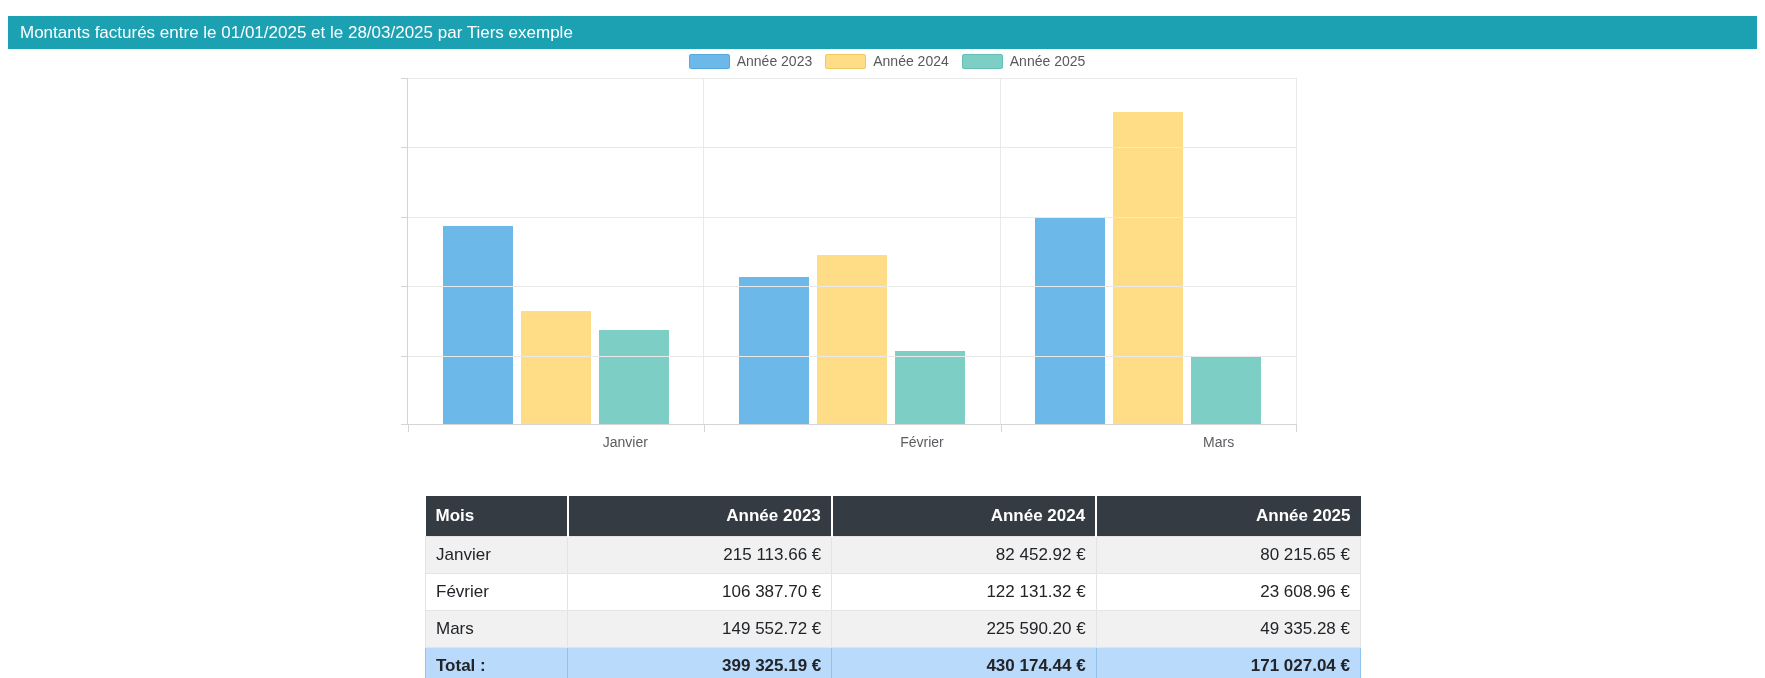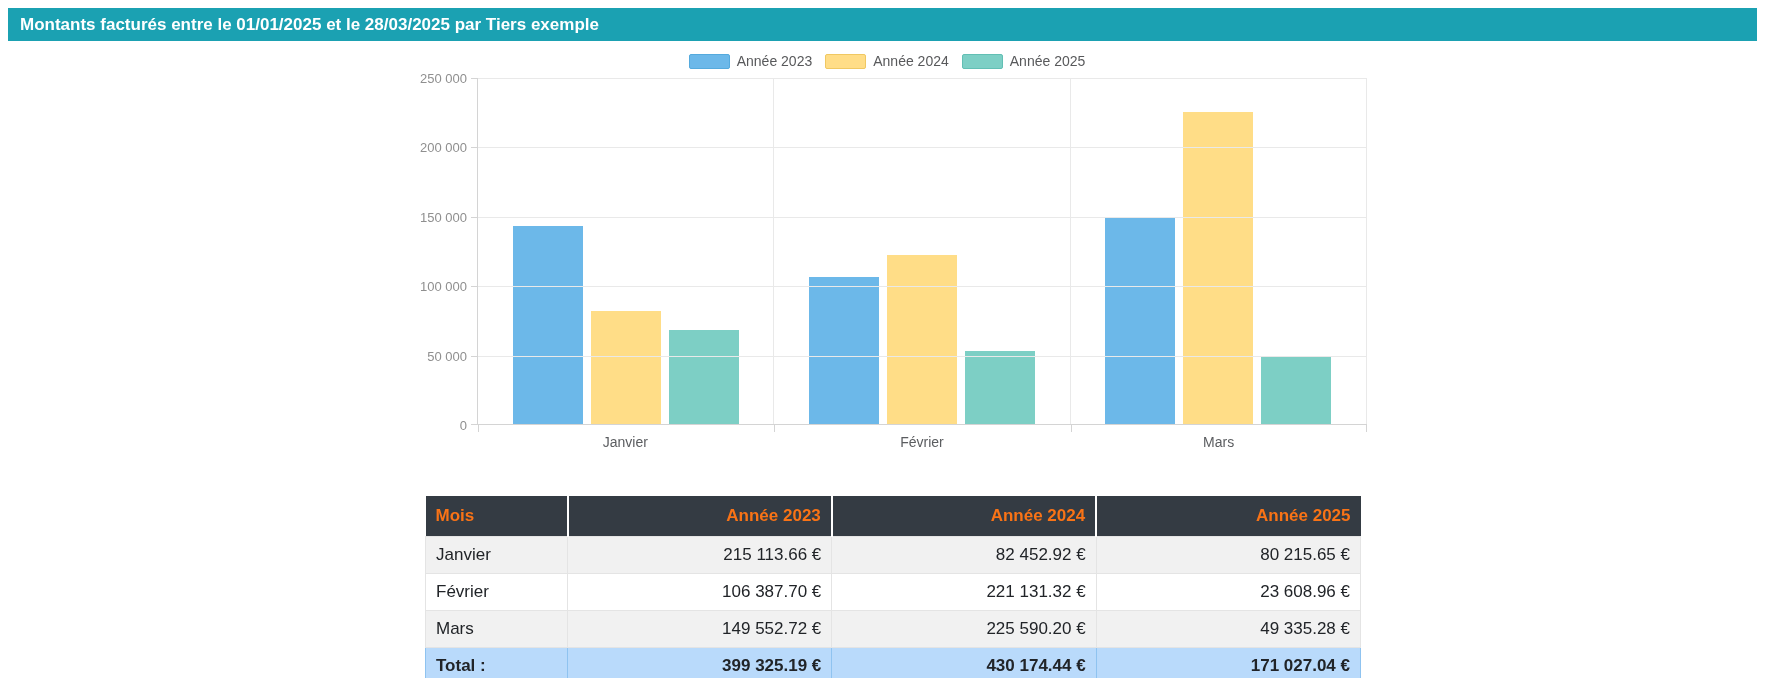--- a/index.html
+++ b/index.html
@@ -7,24 +7,24 @@
   body {
     width: 1765px; height: 678px;
     background: #ffffff;
     font-family: "Liberation Sans", sans-serif;
     position: relative;
     overflow: hidden;
   }
 
   
   .title-bar {
-    position: absolute; left: 8px; top: 8px; right: 8px; height: 33px;
+    position: absolute; left: 8px; top: 16px; right: 8px; height: 33px;
     background: #1ba1b2;
     color: #ffffff;
-    font-size: 17px; font-weight: 700;
+    font-size: 17px; font-weight: 400;
     line-height: 33px;
     padding-left: 12px;
     white-space: nowrap;
   }
 
   
   .chart-wrap { position: absolute; left: 407px; top: 52px; width: 960px; }
 
   .legend {
     display: flex; justify-content: center; align-items: center;
@@ -61,21 +61,21 @@
 
   
   .data-table {
     position: absolute; left: 425px; top: 496px; width: 936px;
     border-collapse: collapse;
     font-size: 17px; color: #212428;
     table-layout: fixed;
   }
   .data-table col.col-mois { width: 142px; }
   .data-table th {
-    background: #343b43; color: #f97316;
+    background: #343b43; color: #ffffff;
     font-weight: 700; text-align: right;
     padding: 10px 10px;
     border-right: 2px solid #ffffff;
   }
   .data-table th:first-child { text-align: left; }
   .data-table th:last-child { border-right: none; }
   .data-table td {
     padding: 8px 10px; text-align: right;
     border: 1px solid #e4e4e4;
     background: #ffffff;
@@ -104,28 +104,20 @@
       <div class="legend-item">
         <span class="legend-swatch" style="background: rgb(255, 221, 135); border-color: rgb(240, 200, 98);"></span>
         <span class="legend-label">Année 2024</span>
       </div>
       <div class="legend-item">
         <span class="legend-swatch" style="background: rgb(125, 207, 197); border-color: rgb(98, 191, 180);"></span>
         <span class="legend-label">Année 2025</span>
       </div>
     </div>
   <div class="chart-body">
-    <div class="y-axis" id="y-axis">
-        <span class="ylabel" style="top: 0%;">250 000</span>
-        <span class="ylabel" style="top: 20%;">200 000</span>
-        <span class="ylabel" style="top: 40%;">150 000</span>
-        <span class="ylabel" style="top: 60%;">100 000</span>
-        <span class="ylabel" style="top: 80%;">50 000</span>
-        <span class="ylabel" style="top: 100%;">0</span>
-      </div>
     <div class="plot" id="plot">
       <div class="groups" id="groups">
           <div class="group">
             <div class="bar" style="background: rgb(108, 184, 233); height: 57.2455%;"></div>
             <div class="bar" style="background: rgb(255, 221, 135); height: 32.9812%;"></div>
             <div class="bar" style="background: rgb(125, 207, 197); height: 27.2863%;"></div>
           </div>
           <div class="group">
             <div class="bar" style="background: rgb(108, 184, 233); height: 42.5551%;"></div>
             <div class="bar" style="background: rgb(255, 221, 135); height: 48.8525%;"></div>
@@ -180,21 +172,21 @@
   <tbody id="table-body">
       <tr class="zebra">
         <td>Janvier</td>
         <td>215 113.66 €</td>
         <td>82 452.92 €</td>
         <td>80 215.65 €</td>
       </tr>
       <tr class="">
         <td>Février</td>
         <td>106 387.70 €</td>
-        <td>221 131.32 €</td>
+        <td>122 131.32 €</td>
         <td>23 608.96 €</td>
       </tr>
       <tr class="zebra">
         <td>Mars</td>
         <td>149 552.72 €</td>
         <td>225 590.20 €</td>
         <td>49 335.28 €</td>
       </tr>
       <tr class="total-row">
         <td>Total :</td>

